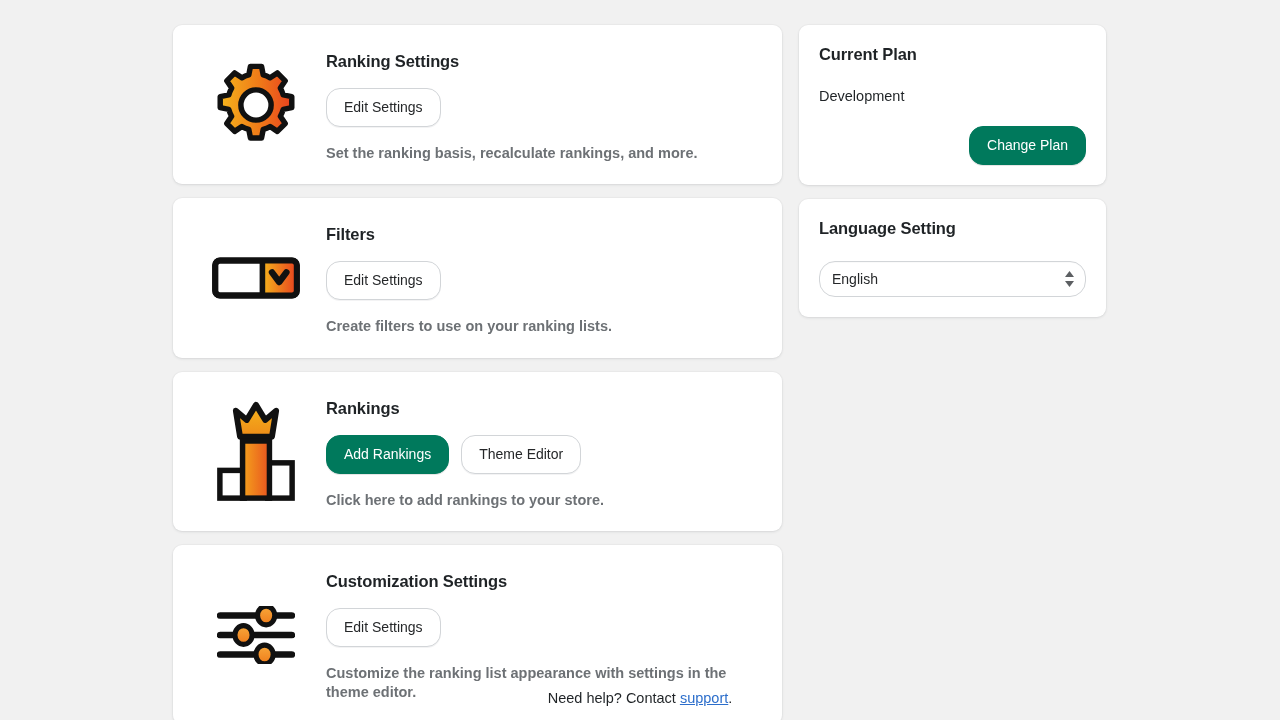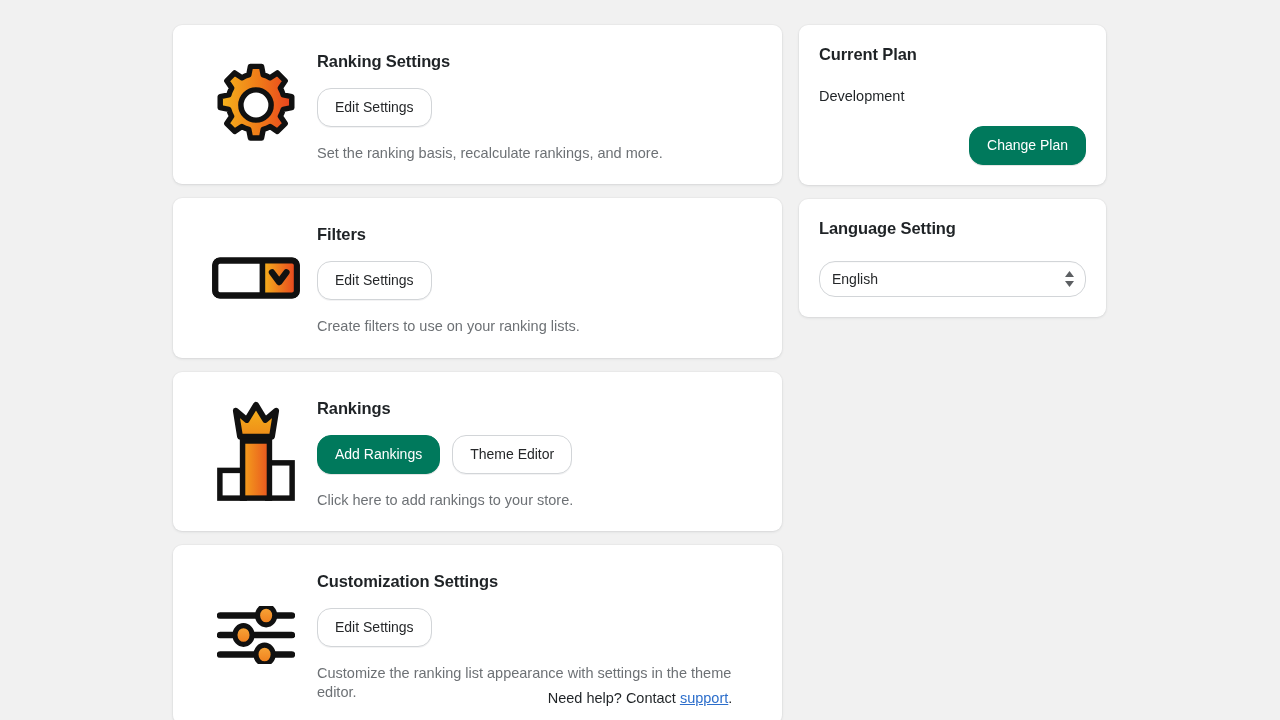--- a/index.html
+++ b/index.html
@@ -39,20 +39,21 @@
     border-radius: 9px;
     box-shadow: 0 0 0 1px rgba(0,0,0,0.02), 0 1px 3px rgba(22,29,37,0.10);
     margin-bottom: 14px;
     position: relative;
   }
 
   .card-row {
     display: flex;
     align-items: flex-start;
     padding: 22px 28px 22px 22px;
+    gap: 9px;
   }
 
   .card-icon {
     flex: 0 0 auto;
     width: 122px;
     display: flex;
     align-items: center;
     justify-content: center;
     align-self: center;
   }
@@ -96,20 +97,21 @@
     color: #ffffff;
     border: 1px solid #00795c;
     box-shadow: 0 1px 0 rgba(0,0,0,0.10);
   }
 
   .card-desc {
     margin-top: 17px;
     font-size: 14.5px;
     color: #6d7175;
     line-height: 1.3;
+    font-weight: bold;
   }
 
   
   .panel {
     background: #ffffff;
     border-radius: 9px;
     box-shadow: 0 0 0 1px rgba(0,0,0,0.02), 0 1px 3px rgba(22,29,37,0.10);
     padding: 20px;
     margin-bottom: 14px;
   }

